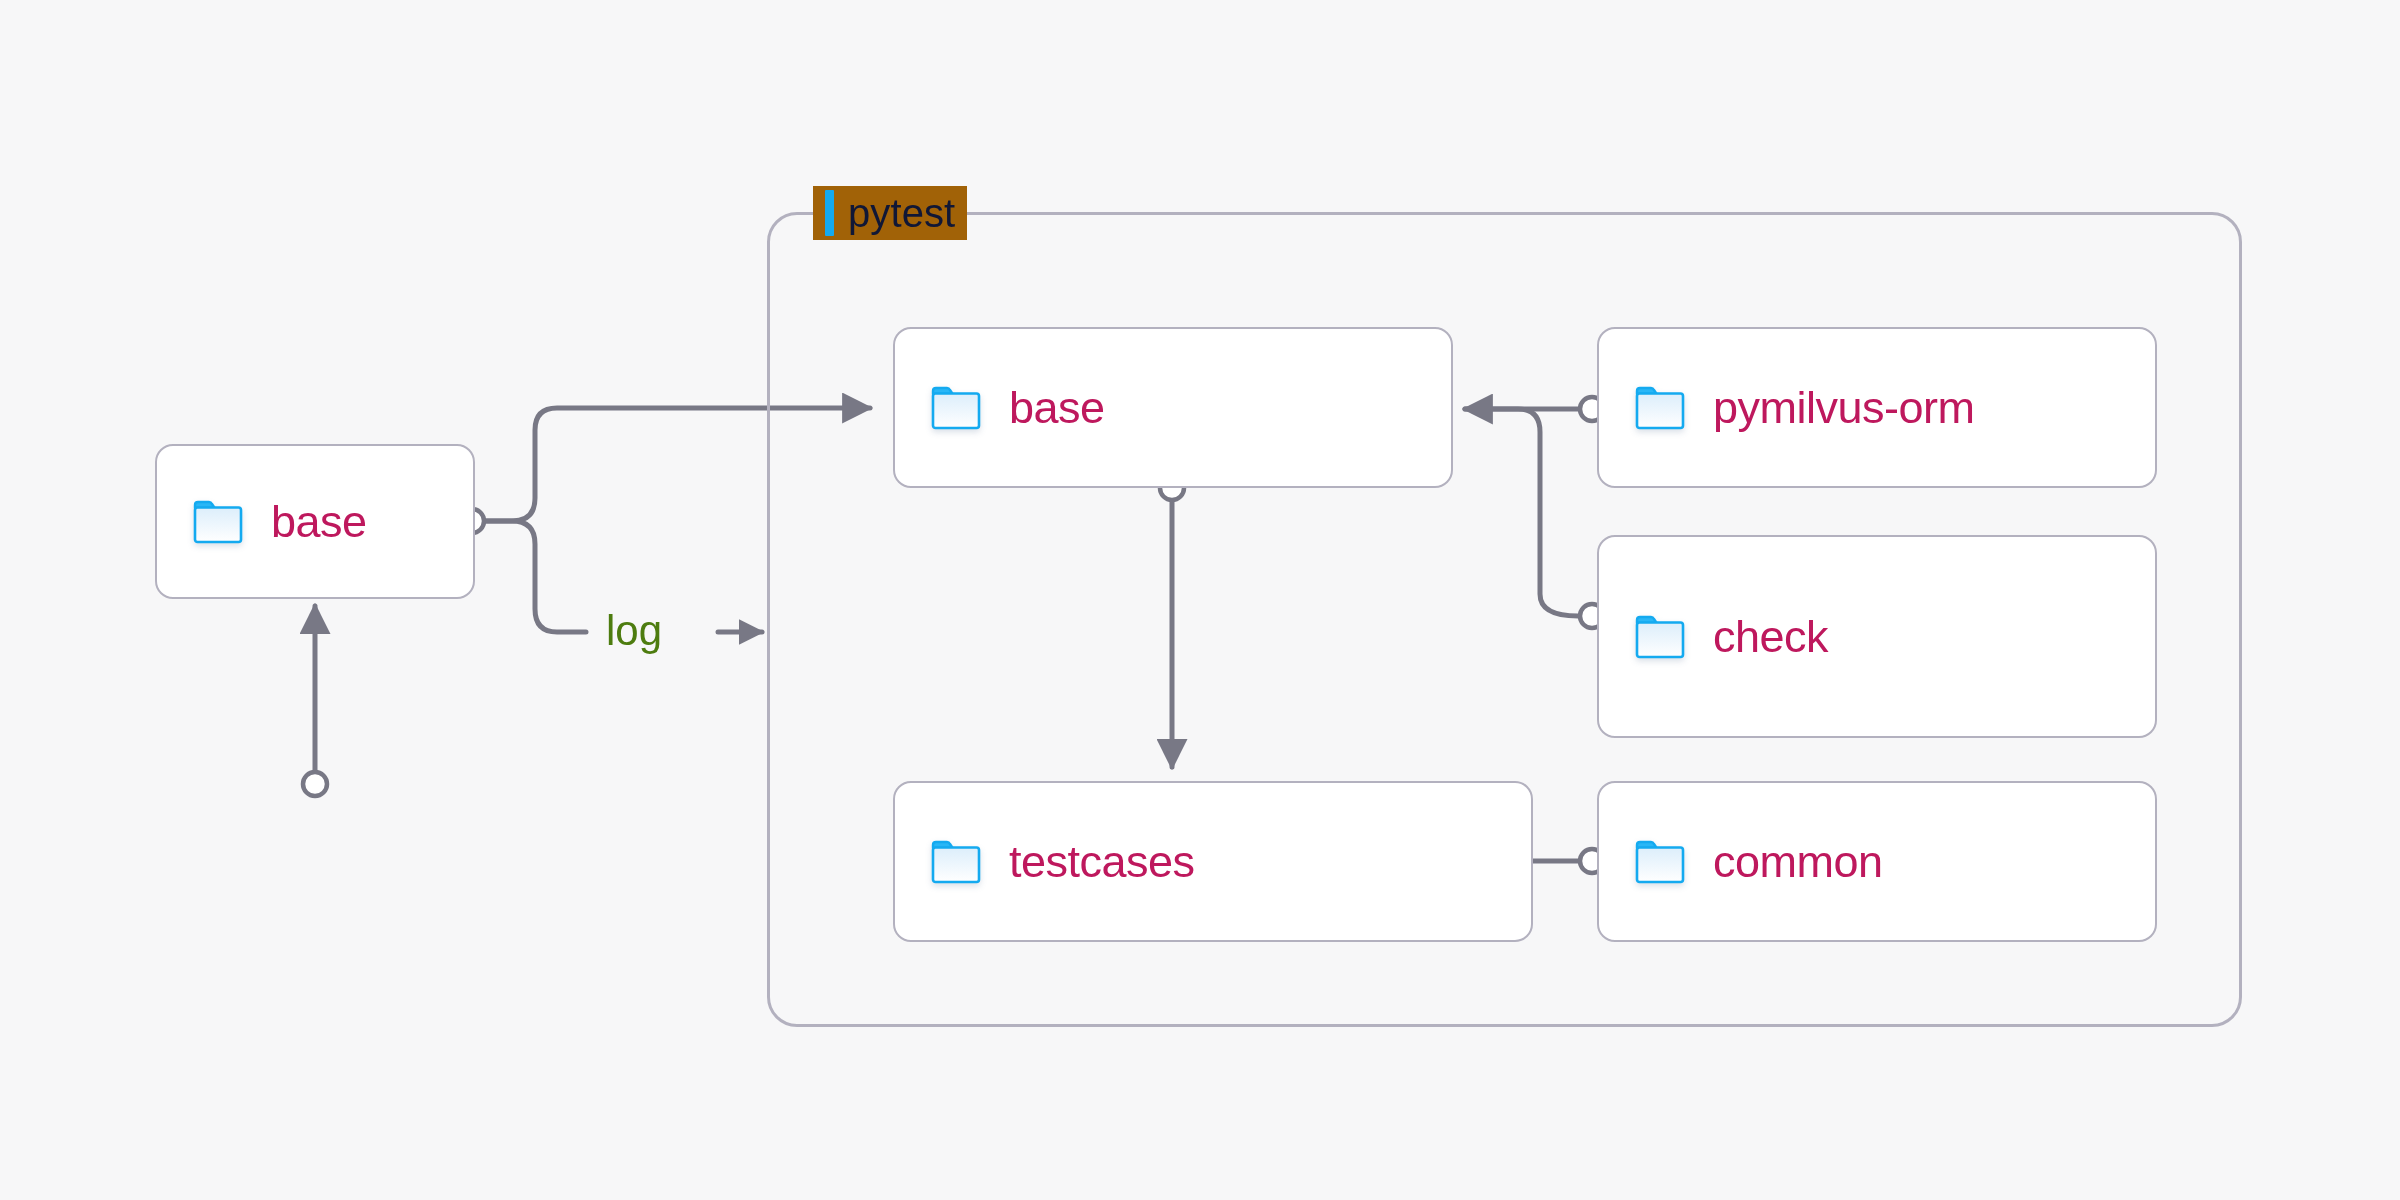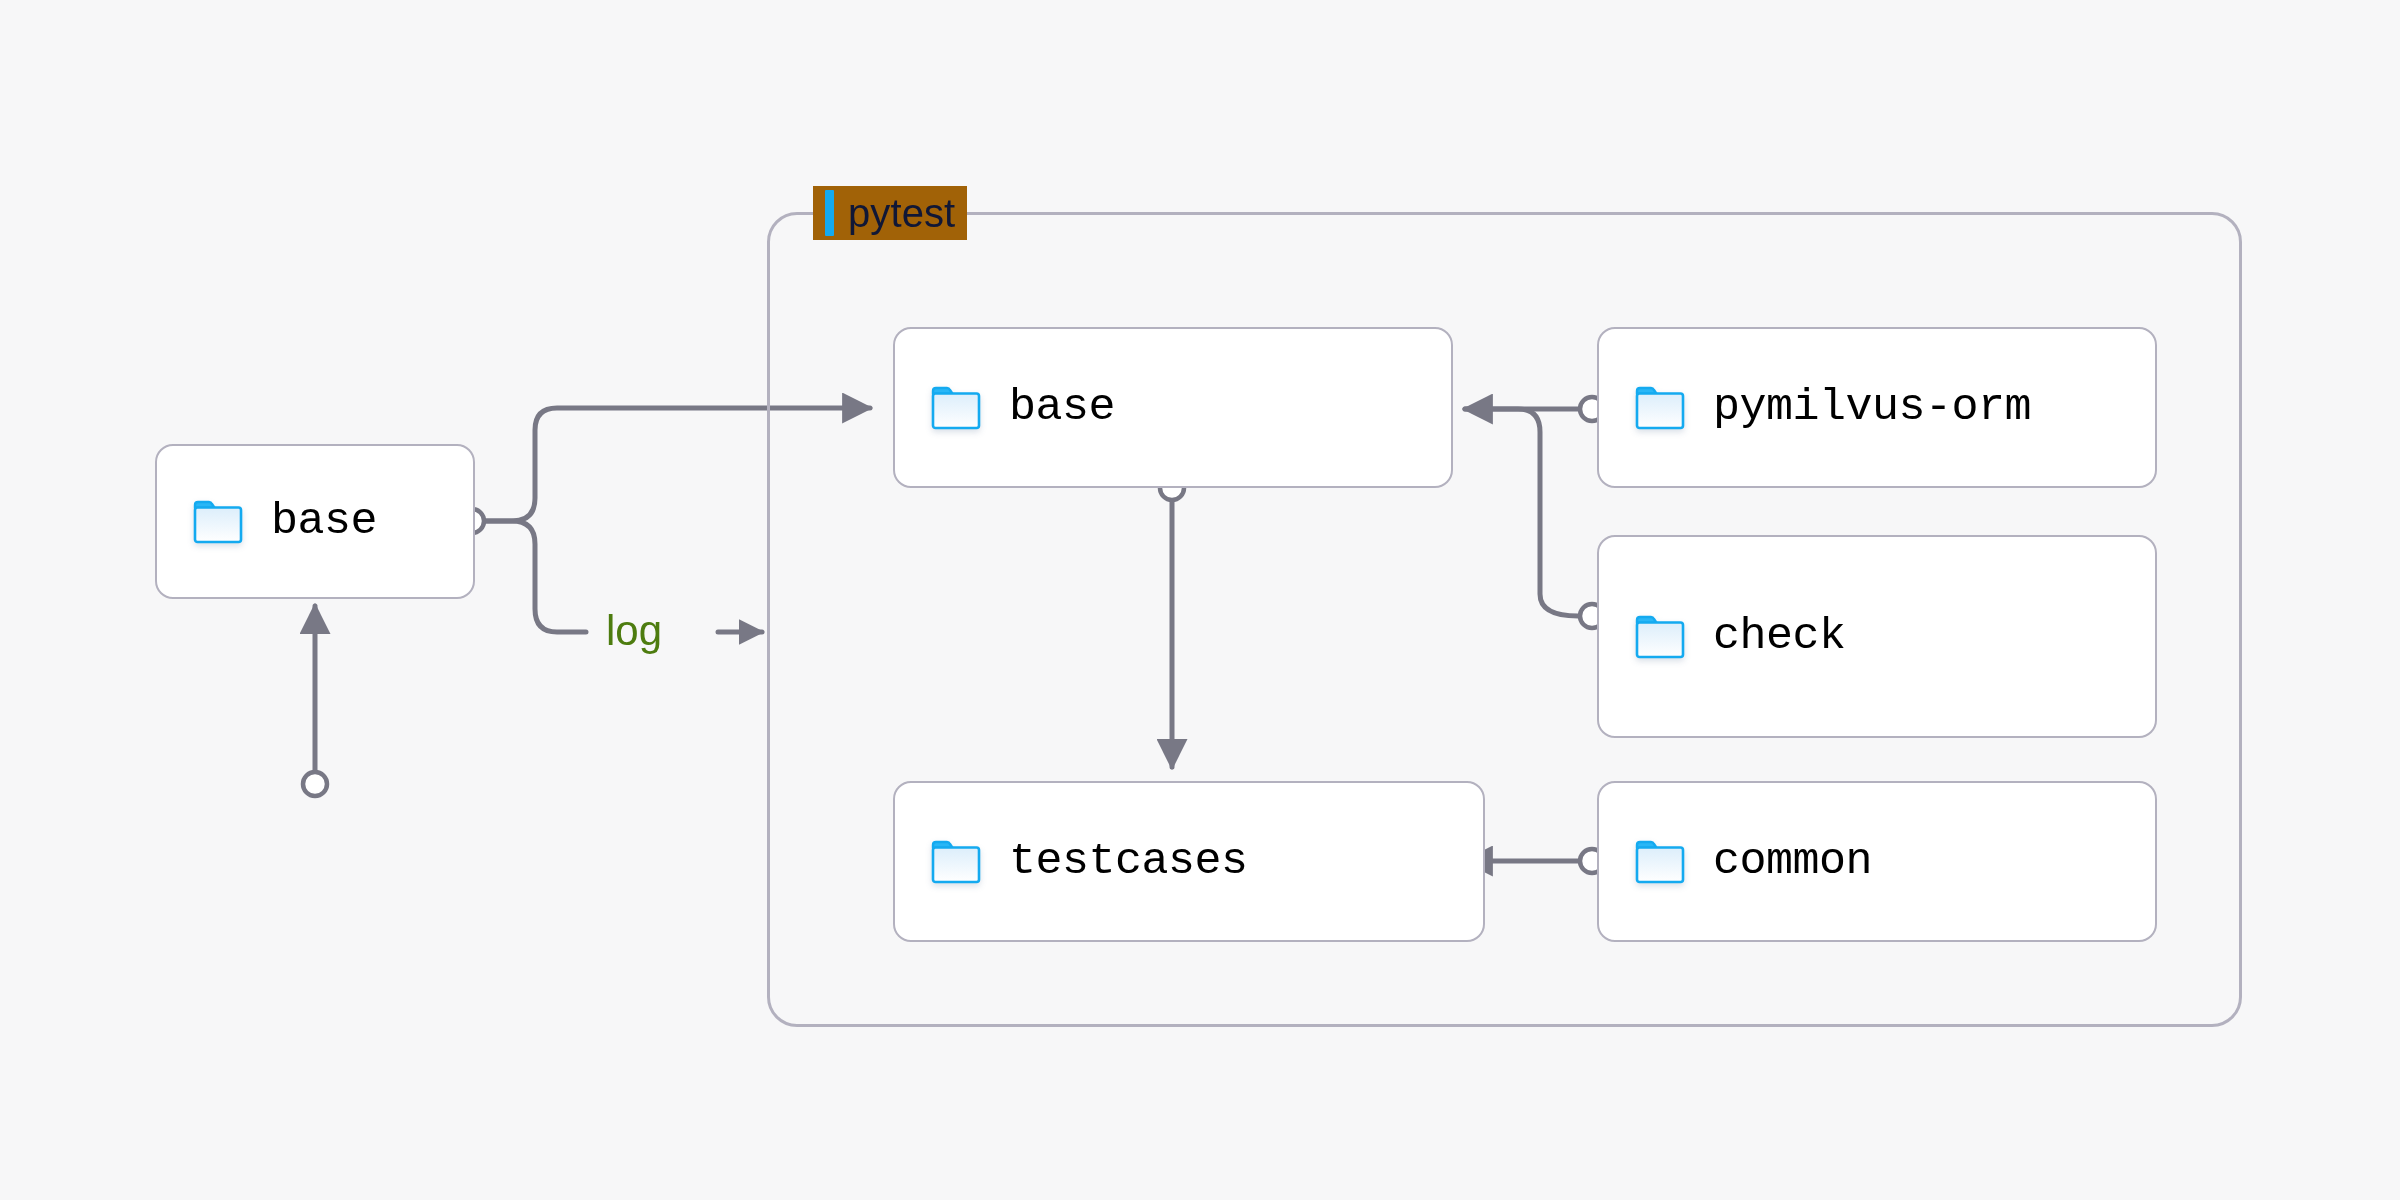--- a/index.html
+++ b/index.html
@@ -68,25 +68,24 @@
   }
   .node-inner {
     display: flex;
     align-items: center;
     gap: 26px;
     padding-left: 34px;
   }
   .node-label {
     font-size: 45px;
     font-weight: 500;
-    color: #000000;
+    color: #be185d;
     letter-spacing: -0.5px;
     white-space: nowrap;
     line-height: 1;
-    font-family: Liberation Mono, monospace;
   }
 
   
   .folder-icon {
     width: 54px;
     height: 46px;
     flex: none;
     display: block;
     filter: drop-shadow(0 3px 3px rgba(24,60,110,0.16));
   }
@@ -171,21 +170,21 @@
   <div class="node" style="left:893px; top:327px; width:560px; height:161px;">
     <span class="node-inner">
       <svg class="folder-icon" viewBox="0 0 54 46">
         <path d="M4 9 L4 6 Q4 3 7 3 L18 3 Q20 3 21 5 L23 8 L24 9 Z" fill="#29b6f6" stroke="#14aaf0" stroke-width="2.4" stroke-linejoin="round"></path>
         <rect x="4" y="8.5" width="46" height="34.5" rx="2.5" fill="url(#folderGrad)" stroke="#14aaf0" stroke-width="2.6"></rect>
       </svg>
       <span class="node-label">base</span>
     </span>
   </div>
 
-  <div class="node" style="left:893px; top:781px; width:592px; height:161px;align-items:center;">
+  <div class="node" style="left:893px; top:781px; width:640px; height:161px;align-items:center;">
     <span class="node-inner">
       <svg class="folder-icon" viewBox="0 0 54 46">
         <path d="M4 9 L4 6 Q4 3 7 3 L18 3 Q20 3 21 5 L23 8 L24 9 Z" fill="#29b6f6" stroke="#14aaf0" stroke-width="2.4" stroke-linejoin="round"></path>
         <rect x="4" y="8.5" width="46" height="34.5" rx="2.5" fill="url(#folderGrad)" stroke="#14aaf0" stroke-width="2.6"></rect>
       </svg>
       <span class="node-label">testcases</span>
     </span>
   </div>
 
   <div class="node" style="left:1597px; top:327px; width:560px; height:161px;">

